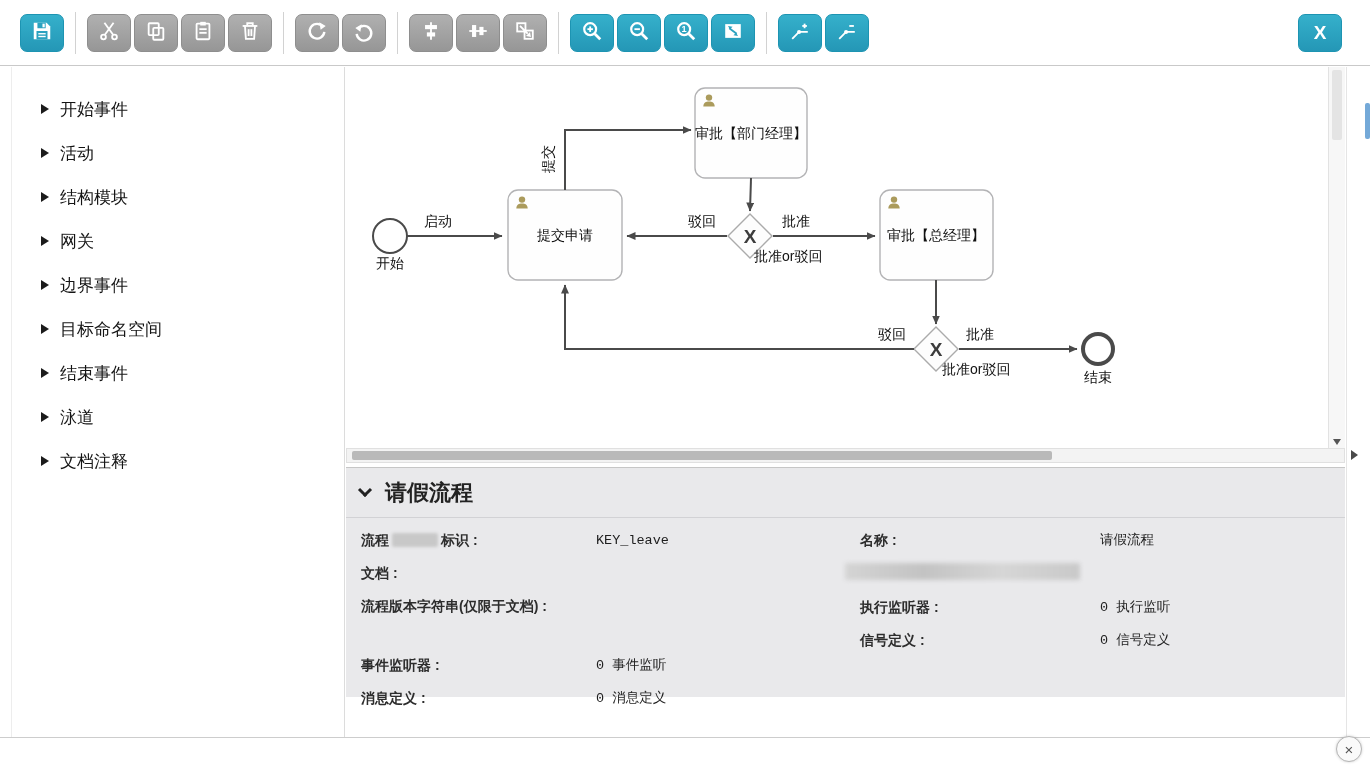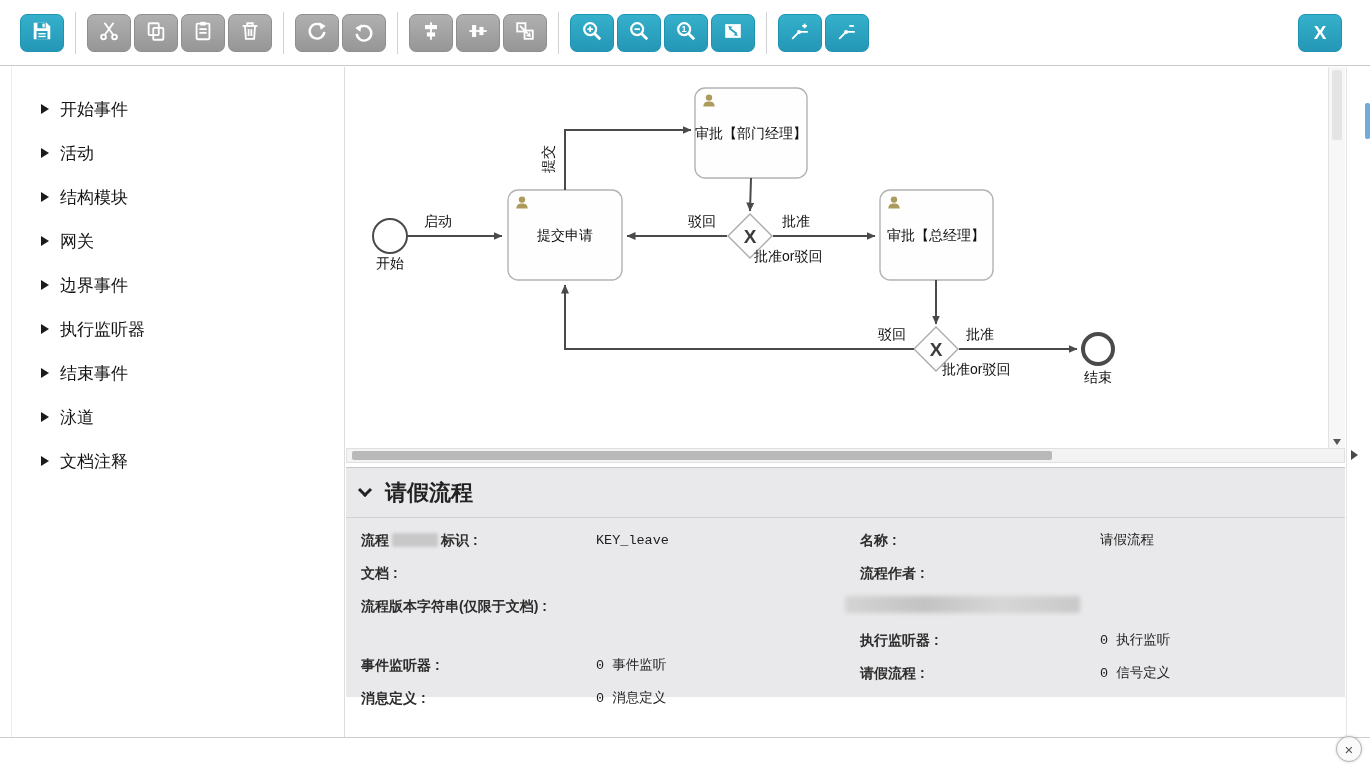--- a/index.html
+++ b/index.html
@@ -264,21 +264,21 @@
   <div class="side-item">
       <span class="tri"></span>
       <span>网关</span>
     </div>
   <div class="side-item">
       <span class="tri"></span>
       <span>边界事件</span>
     </div>
   <div class="side-item">
       <span class="tri"></span>
-      <span>执行监听器</span>
+      <span>目标命名空间</span>
     </div>
   <div class="side-item">
       <span class="tri"></span>
       <span>结束事件</span>
     </div>
   <div class="side-item">
       <span class="tri"></span>
       <span>泳道</span>
     </div>
   <div class="side-item">
@@ -422,32 +422,28 @@
         <span class="pvalue">0 消息定义</span>
       </div>
     </div>
 
     <div class="pcol rightc">
       <div class="prow">
         <span class="plabel">名称 :</span>
         <span class="pvalue">请假流程</span>
       </div>
       <div class="prow">
-        <span class="plabel">流程作者 :</span>
-        <span class="pvalue"></span>
-      </div>
-      <div class="prow">
         <span class="pvalue"><span class="redact wide"></span></span>
       </div>
       <div class="prow">
         <span class="plabel">执行监听器 :</span>
         <span class="pvalue">0 执行监听</span>
       </div>
       <div class="prow">
-        <span class="plabel">请假流程 :</span>
+        <span class="plabel">信号定义 :</span>
         <span class="pvalue">0 信号定义</span>
       </div>
     </div>
 
   </div>
 </div>
 
 <div class="right-strip">
   <div class="page-thumb"></div>
   <div class="strip-arrow"></div>

